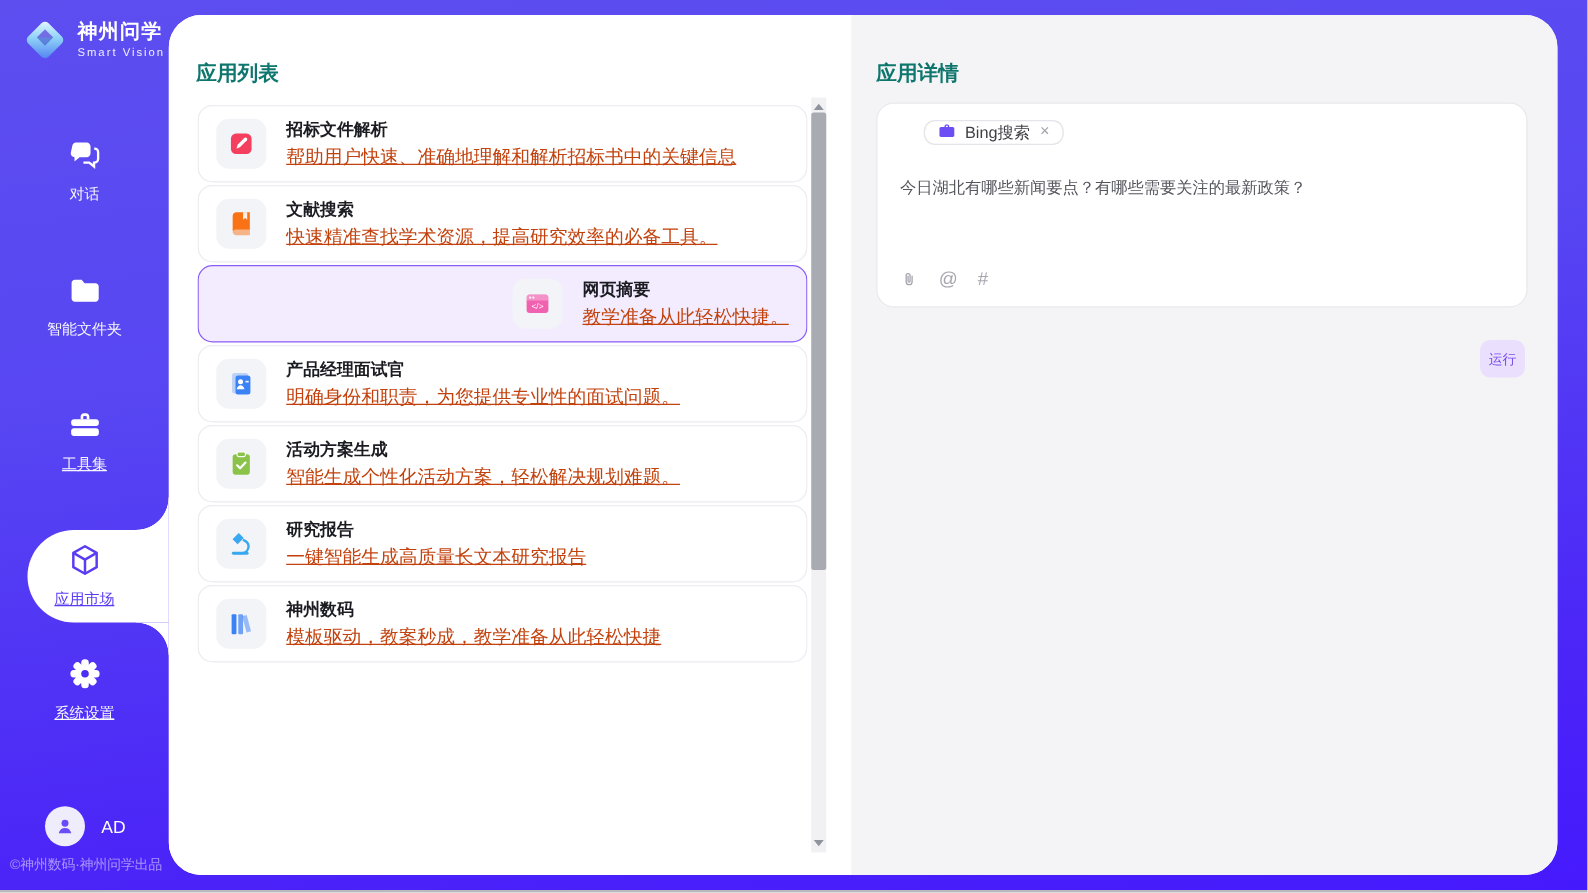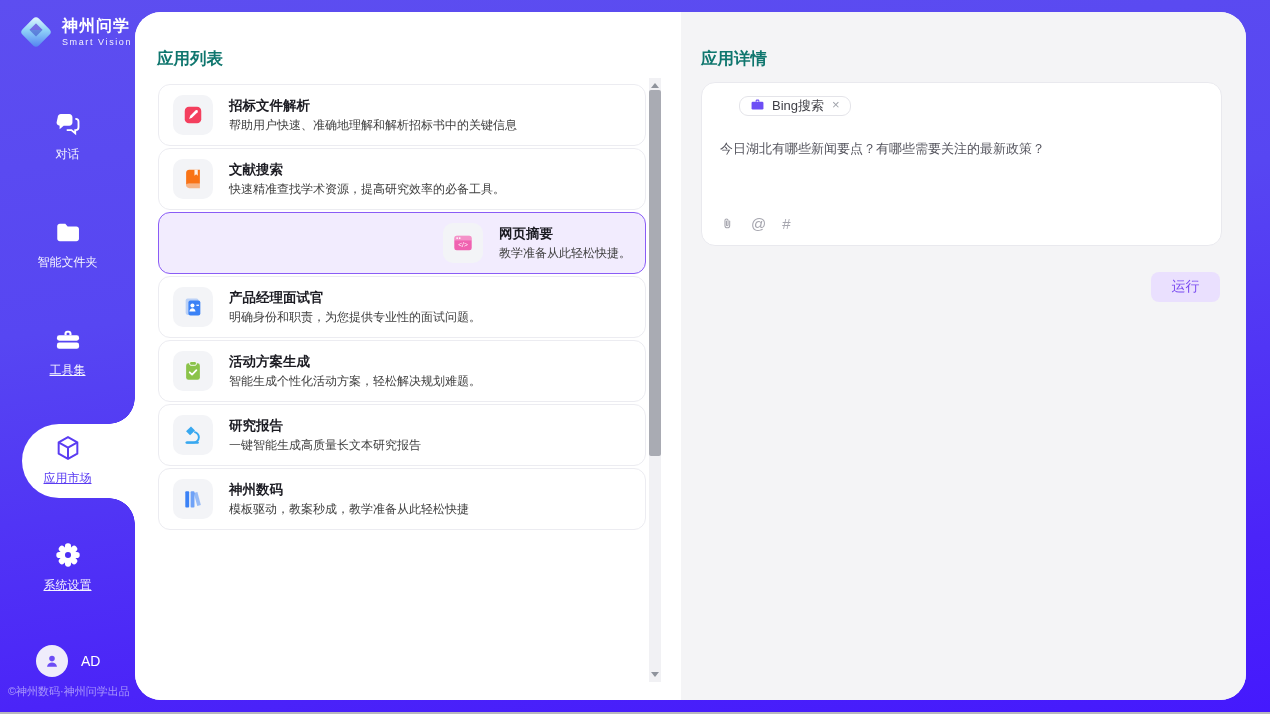--- a/index.html
+++ b/index.html
@@ -42,43 +42,43 @@
   .panel-list { position:relative; width:546px; flex:none; background:#fff; }
   .panel-list .panel-title { left:22px; }
   .list-viewport { position:absolute; left:23px; top:72px; width:488px; height:598px; overflow:hidden; }
   .app-card { height:62px; border:1px solid #ececf1; border-radius:12px; background:#fff;
     display:flex; align-items:center; padding:0 14px; margin-bottom:2px; cursor:pointer; }
   .app-card.selected { background:#f2ecfe; border-color:#8a5cf6;justify-content:flex-end; }
   .app-icon { width:40px; height:40px; border-radius:10px; background:#f3f4f7; flex:none;
     display:flex; align-items:center; justify-content:center; margin-right:16px; }
   .app-icon svg { width:22px; height:22px; display:block; }
   .app-card .t { font-size:13.5px; font-weight:bold; color:#1b1b22; line-height:1; margin-bottom:7px; }
-  .app-card .d { font-size:12px; color:#404040; line-height:1; }
+  .app-card .d { font-size:15px; color:#c2410c; line-height:1;text-decoration:underline; }
   .scrollbar { position:absolute; left:514px; top:66px; width:12px; height:604px; background:#f1f1f4; cursor:default; }
   .sb-thumb { position:absolute; left:0; top:12px; width:12px; height:366px; background:#a9abb3; border-radius:2px; }
   .sb-arrow { position:absolute; left:2px; width:0; height:0; border-left:4px solid transparent; border-right:4px solid transparent; }
   .sb-arrow.up { top:5px; border-bottom:5px solid #8f939c; }
   .sb-arrow.down { bottom:5px; border-top:5px solid #8f939c; }
   
   .panel-detail { position:relative; flex:1; background:#f4f4f6; }
   .panel-detail .panel-title { left:20px; }
   .input-card { position:absolute; left:20px; top:70px; width:521px; height:164px;
     background:#fff; border:1px solid #e9e9ee; border-radius:14px; padding:13px 18px; }
   .tag { display:inline-flex; align-items:flex-start; gap:7px; padding:0 10px;
     border:1px solid #e4e4e9; border-radius:9px; background:#fff; font-size:13px; color:#3f3f46; cursor:pointer;margin-left:19px; }
   .tag-icon { display:flex; color:#6d4ef5; }
   .tag-icon svg { width:15px; height:15px; }
   .tag-close { color:#a0a3ab; font-size:13px; margin-left:1px; }
   .question { margin-top:24px; font-size:13px; color:#55555e; line-height:1.4; cursor:text; }
   .toolbar { position:absolute; left:18px; bottom:13px; display:flex; align-items:center; gap:16px;
     color:#a6a6af; font-size:15px; }
   .toolbar .tb { display:flex; align-items:center; cursor:pointer; }
   .toolbar svg { width:15px; height:15px; }
-  .run-btn { position:absolute; top:260px; right:26px; width:69px; height:30px; border:none;
-    border-radius:8px; background:#eae0fe; color:#7a4cf0; font-size:14px; font-family:inherit; cursor:pointer; }
+  .run-btn { position:absolute; top:260px; right:26px; width:36px; height:30px; border:none;
+    border-radius:8px; background:#eae0fe; color:#7a4cf0; font-size:11px; font-family:inherit; cursor:pointer; }
 </style>
 </head>
 <body>
 
 <div class="app">
 
   <aside class="sidebar">
     <div class="brand">
       <span class="brand-icon">
           <svg viewBox="0 0 40 40">
@@ -123,21 +123,21 @@
             </svg></span>
     <span class="nav-label">工具集</span>
   </div>
         <div class="nav-item active underlined" style="top: 434px;">
     <span class="nav-icon"><svg viewBox="0 0 24 24" fill="none" stroke="currentColor" stroke-width="1.7" stroke-linejoin="round">
               <path d="M12 2.6l8 4.5v9.8l-8 4.5-8-4.5V7.1z"></path>
               <path d="M4 7.1l8 4.6 8-4.6M12 11.7v9.7"></path>
             </svg></span>
     <span class="nav-label">应用市场</span>
   </div>
-        <div class="nav-item underlined" style="top: 541px;">
+        <div class="nav-item underlined" style="top: 525px;">
     <span class="nav-icon"><svg viewBox="0 0 24 24" fill="currentColor">
               <g>
                 <rect x="9.4" y="2" width="5.2" height="20" rx="2.4"></rect>
                 <rect x="9.4" y="2" width="5.2" height="20" rx="2.4" transform="rotate(45 12 12)"></rect>
                 <rect x="9.4" y="2" width="5.2" height="20" rx="2.4" transform="rotate(90 12 12)"></rect>
                 <rect x="9.4" y="2" width="5.2" height="20" rx="2.4" transform="rotate(135 12 12)"></rect>
               </g>
               <path fill-rule="evenodd" d="M12 5.4a6.6 6.6 0 1 0 0 13.2 6.6 6.6 0 0 0 0-13.2zm0 4a2.6 2.6 0 1 1 0 5.2 2.6 2.6 0 0 1 0-5.2z" fill="currentColor"></path>
               <circle cx="12" cy="12" r="2.6" fill="#4c2ff4"></circle>
             </svg></span>

